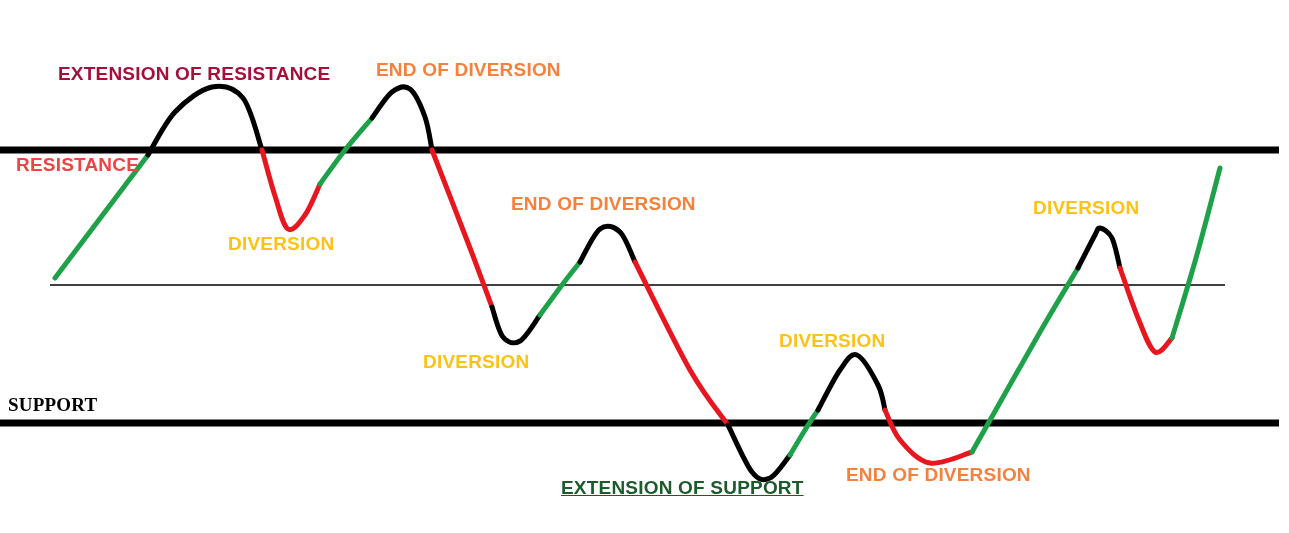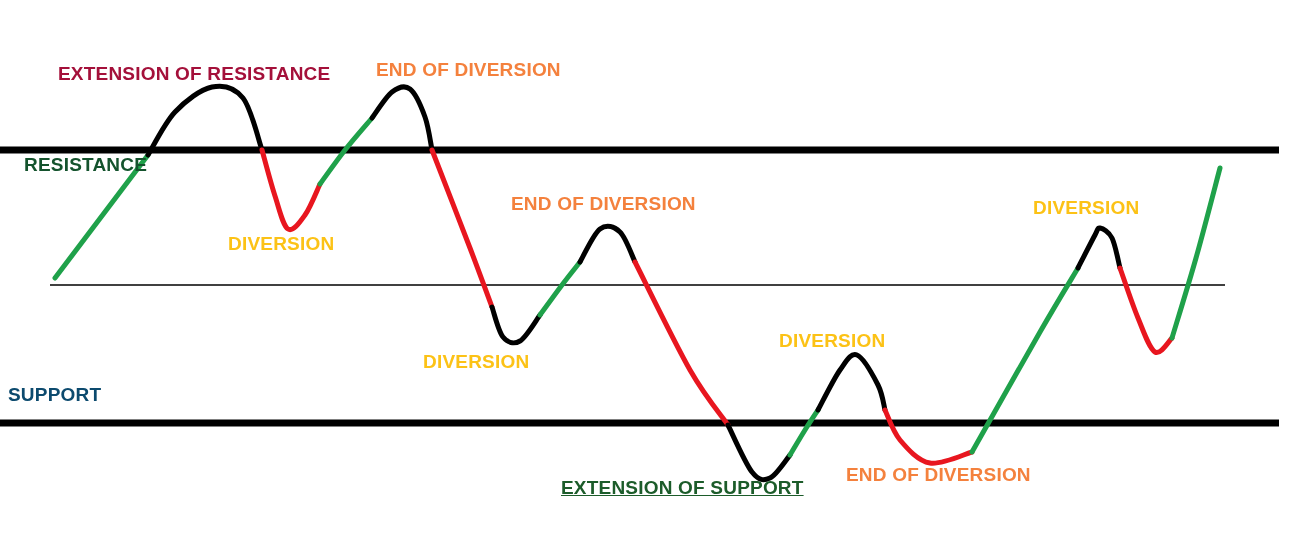--- a/index.html
+++ b/index.html
@@ -66,24 +66,24 @@
         <path d="M 972 452 C 983.3333333333334 432, 1022.3333333333334 362.6666666666667, 1040 332 C 1057.6666666666667 301.3333333333333, 1071.6666666666667 278.6666666666667, 1078 268" fill="none" stroke="#1fa14a" stroke-width="5" stroke-linecap="round" stroke-linejoin="round"></path>
         <path d="M 1078 268 C 1080.8333333333333 262.5, 1091.3333333333333 241.66666666666666, 1095 235 C 1098.6666666666667 228.33333333333334, 1097.1666666666667 227.5, 1100 228 C 1102.8333333333333 228.5, 1108.6666666666667 231.33333333333334, 1112 238 C 1115.3333333333333 244.66666666666666, 1118.6666666666667 263, 1120 268" fill="none" stroke="#000000" stroke-width="5" stroke-linecap="round" stroke-linejoin="round"></path>
         <path d="M 1120 268 C 1123 276.3333333333333, 1132.1666666666667 304, 1138 318 C 1143.8333333333333 332, 1149.3333333333333 348.6666666666667, 1155 352 C 1160.6666666666667 355.3333333333333, 1169.1666666666667 340.3333333333333, 1172 338" fill="none" stroke="#e8161f" stroke-width="5" stroke-linecap="round" stroke-linejoin="round"></path>
         <path d="M 1172 338 C 1176 324.6666666666667, 1188 286.3333333333333, 1196 258 C 1204 229.66666666666666, 1216 183, 1220 168" fill="none" stroke="#1fa14a" stroke-width="5" stroke-linecap="round" stroke-linejoin="round"></path>
       </g>
   </svg>
 
   <div id="annotation-layer">
       <div class="annotation" style="left: 58px; top: 64px; color: rgb(164, 16, 58);">EXTENSION OF RESISTANCE</div>
       <div class="annotation" style="left: 376px; top: 60px; color: rgb(244, 129, 61);">END OF DIVERSION</div>
-      <div class="annotation" style="left: 24px; top: 155px; color: #14532d;">RESISTANCE</div>
+      <div class="annotation" style="left: 16px; top: 155px; color: #ef4444;">RESISTANCE</div>
       <div class="annotation" style="left: 228px; top: 234px; color: rgb(252, 194, 22);">DIVERSION</div>
       <div class="annotation" style="left: 511px; top: 194px; color: rgb(244, 129, 61);">END OF DIVERSION</div>
       <div class="annotation" style="left: 423px; top: 352px; color: rgb(252, 194, 22);">DIVERSION</div>
       <div class="annotation" style="left: 779px; top: 331px; color: rgb(252, 194, 22);">DIVERSION</div>
       <div class="annotation" style="left: 1033px; top: 198px; color: rgb(252, 194, 22);">DIVERSION</div>
-      <div class="annotation" style="left: 8px; top: 385px; color: #0c4a6e;">SUPPORT</div>
+      <div class="annotation" style="left: 8px; top: 395px; color: #000000; font-family: Liberation Serif, serif;">SUPPORT</div>
       <div class="annotation" style="left: 561px; top: 478px; color: rgb(28, 92, 42); text-decoration: underline;">EXTENSION OF SUPPORT</div>
       <div class="annotation" style="left: 846px; top: 465px; color: rgb(244, 129, 61);">END OF DIVERSION</div>
     </div>
 
 </div>
 
 </body></html>

